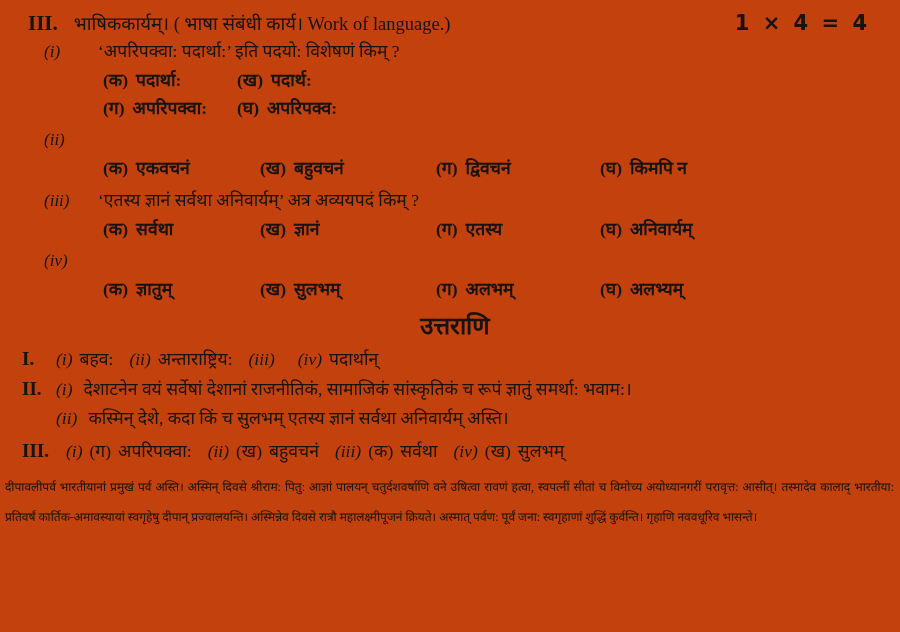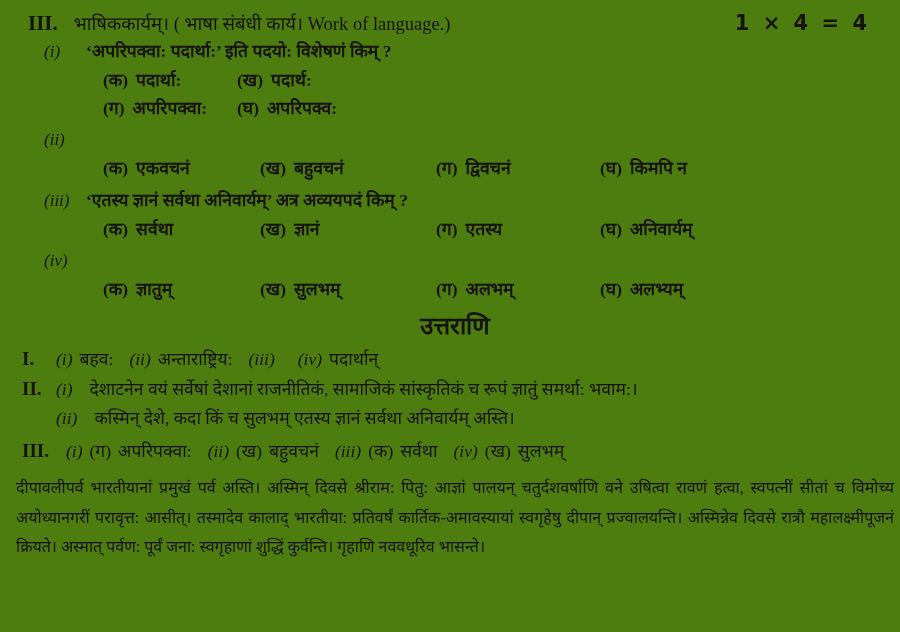--- a/index.html
+++ b/index.html
@@ -1,30 +1,30 @@
 <!DOCTYPE html>
 <html><head>
 <meta charset="utf-8">
 <style>
   html,body{margin:0;padding:0;background:#e8e8e8;}
   .page{
-    width:900px;height:632px;background:#4d7c0f;color:#171310;
+    width:900px;height:632px;background:#c2410c;color:#171310;
     font-family:"Liberation Serif","DejaVu Serif",serif;
     position:relative;overflow:hidden;box-sizing:border-box;
     padding-top:8px;
   }
   
   .hdr{display:flex;align-items:baseline;padding:2px 30px 0 28px;line-height:26px;}
   .rnum{font-weight:bold;font-size:21px;margin-right:16px;}
   .htitle{font-weight:normal;font-size:18.5px;flex:1;}
   .marks{font-family:"DejaVu Sans","Liberation Sans",sans-serif;font-weight:bold;font-size:21px;letter-spacing:3px;white-space:nowrap;}
   
   .qline{display:flex;align-items:baseline;padding-left:44px;line-height:28px;font-size:17.5px;font-weight:600;}
   .qnum{font-style:italic;font-weight:400;min-width:42px;font-size:17px;}
-  .qtext{font-weight:700;}
+  .qtext{font-weight:400;margin-left:12px;}
   .opts{display:flex;align-items:baseline;padding-left:103px;line-height:28px;font-size:17.5px;font-weight:600;}
   .opt{display:flex;align-items:baseline;}
   .opt .olabel{margin-right:8px;font-weight:600;}
   .opts.two .opt:nth-child(1){width:134px;}
   .opts.four .opt:nth-child(1){width:157px;}
   .opts.four .opt:nth-child(2){width:176px;}
   .opts.four .opt:nth-child(3){width:164px;}
   .gap4{height:4px;}
   
   .center-h{text-align:center;font-weight:bold;margin-left:10px;}
@@ -32,25 +32,25 @@
   .h-pass{font-size:26px;line-height:34px;margin-top:6px;}
   
   .aline{display:flex;align-items:baseline;padding-left:22px;line-height:28px;font-size:17.5px;}
   .anum{font-weight:bold;font-size:19px;min-width:34px;}
   .anum.w3{min-width:44px;}
   .aitems{display:flex;flex-wrap:wrap;}
   .aitem{display:flex;align-items:baseline;margin-right:16px;}
   .inum{font-style:italic;margin-right:7px;}
   .achoice{margin-right:7px;}
   .aline2{display:flex;align-items:baseline;padding-left:56px;line-height:30px;font-size:17.5px;}
-  .atext{margin-left:10px;}
+  .atext{margin-left:4px;}
   .mt2{margin-top:2px;}
   .mt4{margin-top:4px;}
   
-  .passage{padding:8px 6px 0 16px;font-size:16px;line-height:29.5px;text-align:justify;}
+  .passage{padding:8px 6px 0 5px;font-size:12px;line-height:29.5px;text-align:justify;}
 </style>
 </head>
 <body>
 
 <div class="page">
 
   <div class="hdr">
     <span class="rnum">III.</span>
     <span class="htitle">भाषिककार्यम्। ( भाषा संबंधी कार्य। Work of language.)</span>
     <span class="marks">1 × 4 = 4</span>

